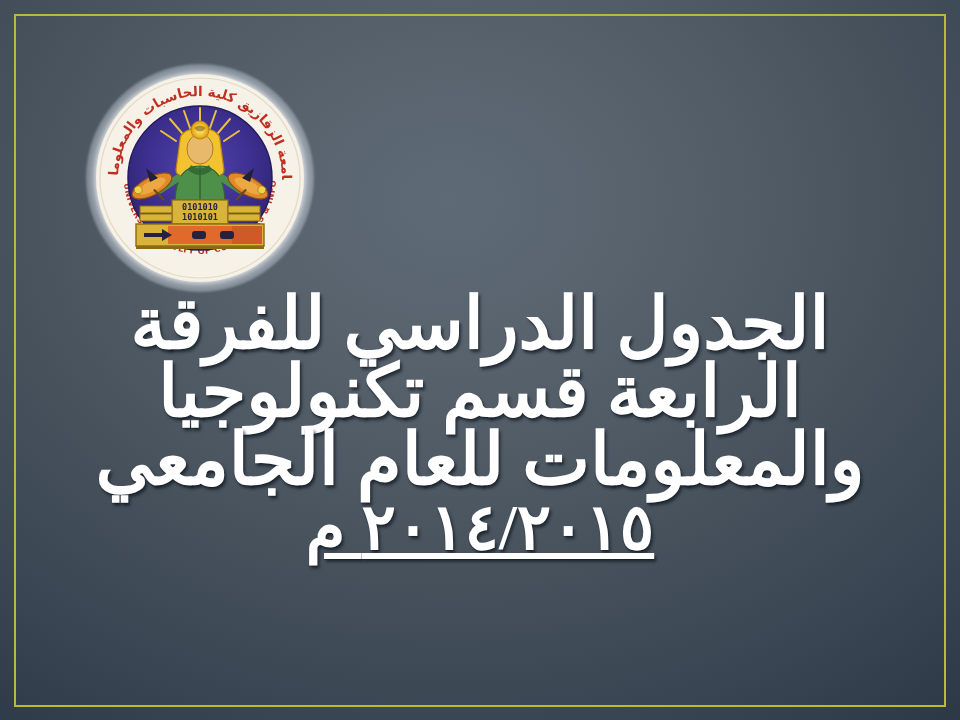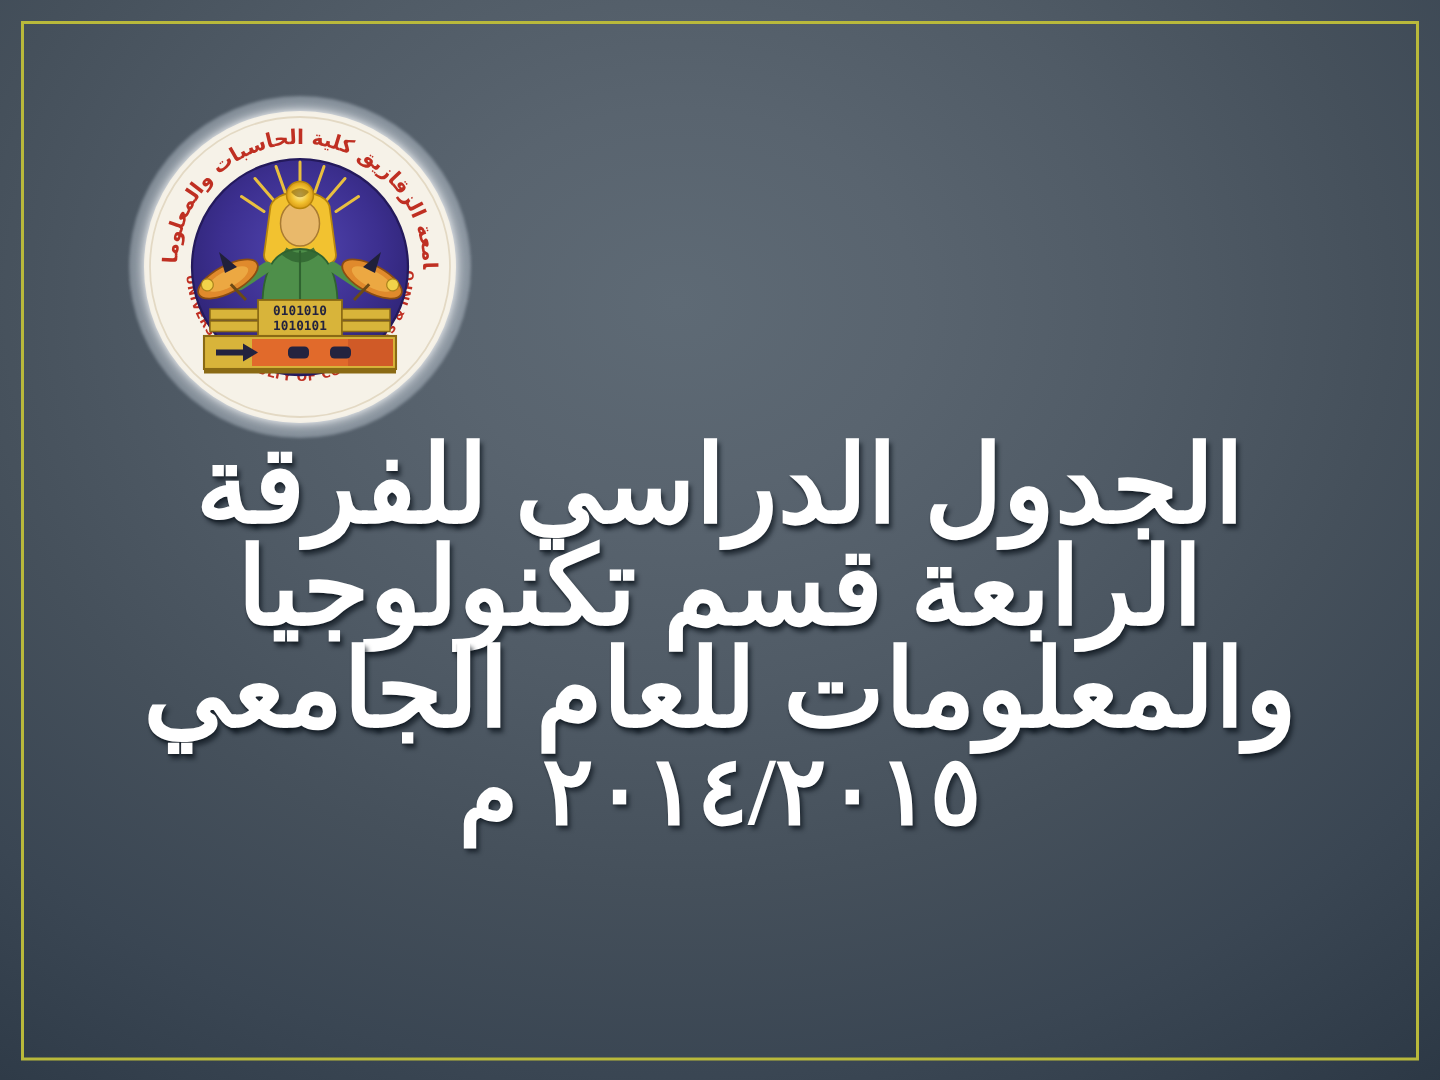--- a/index.html
+++ b/index.html
@@ -114,20 +114,21 @@
     color: #ffffff;
     font-family: "Liberation Serif", "DejaVu Serif", serif;
     font-weight: 700;
     font-size: 64px;
     line-height: 1.0;
     margin-top: 0px;
     direction: rtl;
     text-shadow:
       2px 3px 3px rgba(12,20,28,0.62),
       0 1px 1px rgba(12,20,28,0.40);
+    text-decoration: underline;
   }
 </style>
 </head>
 <body>
 
 <div class="slide">
 
   <div class="slide-frame"></div>
 
   <div class="logo-wrap">

